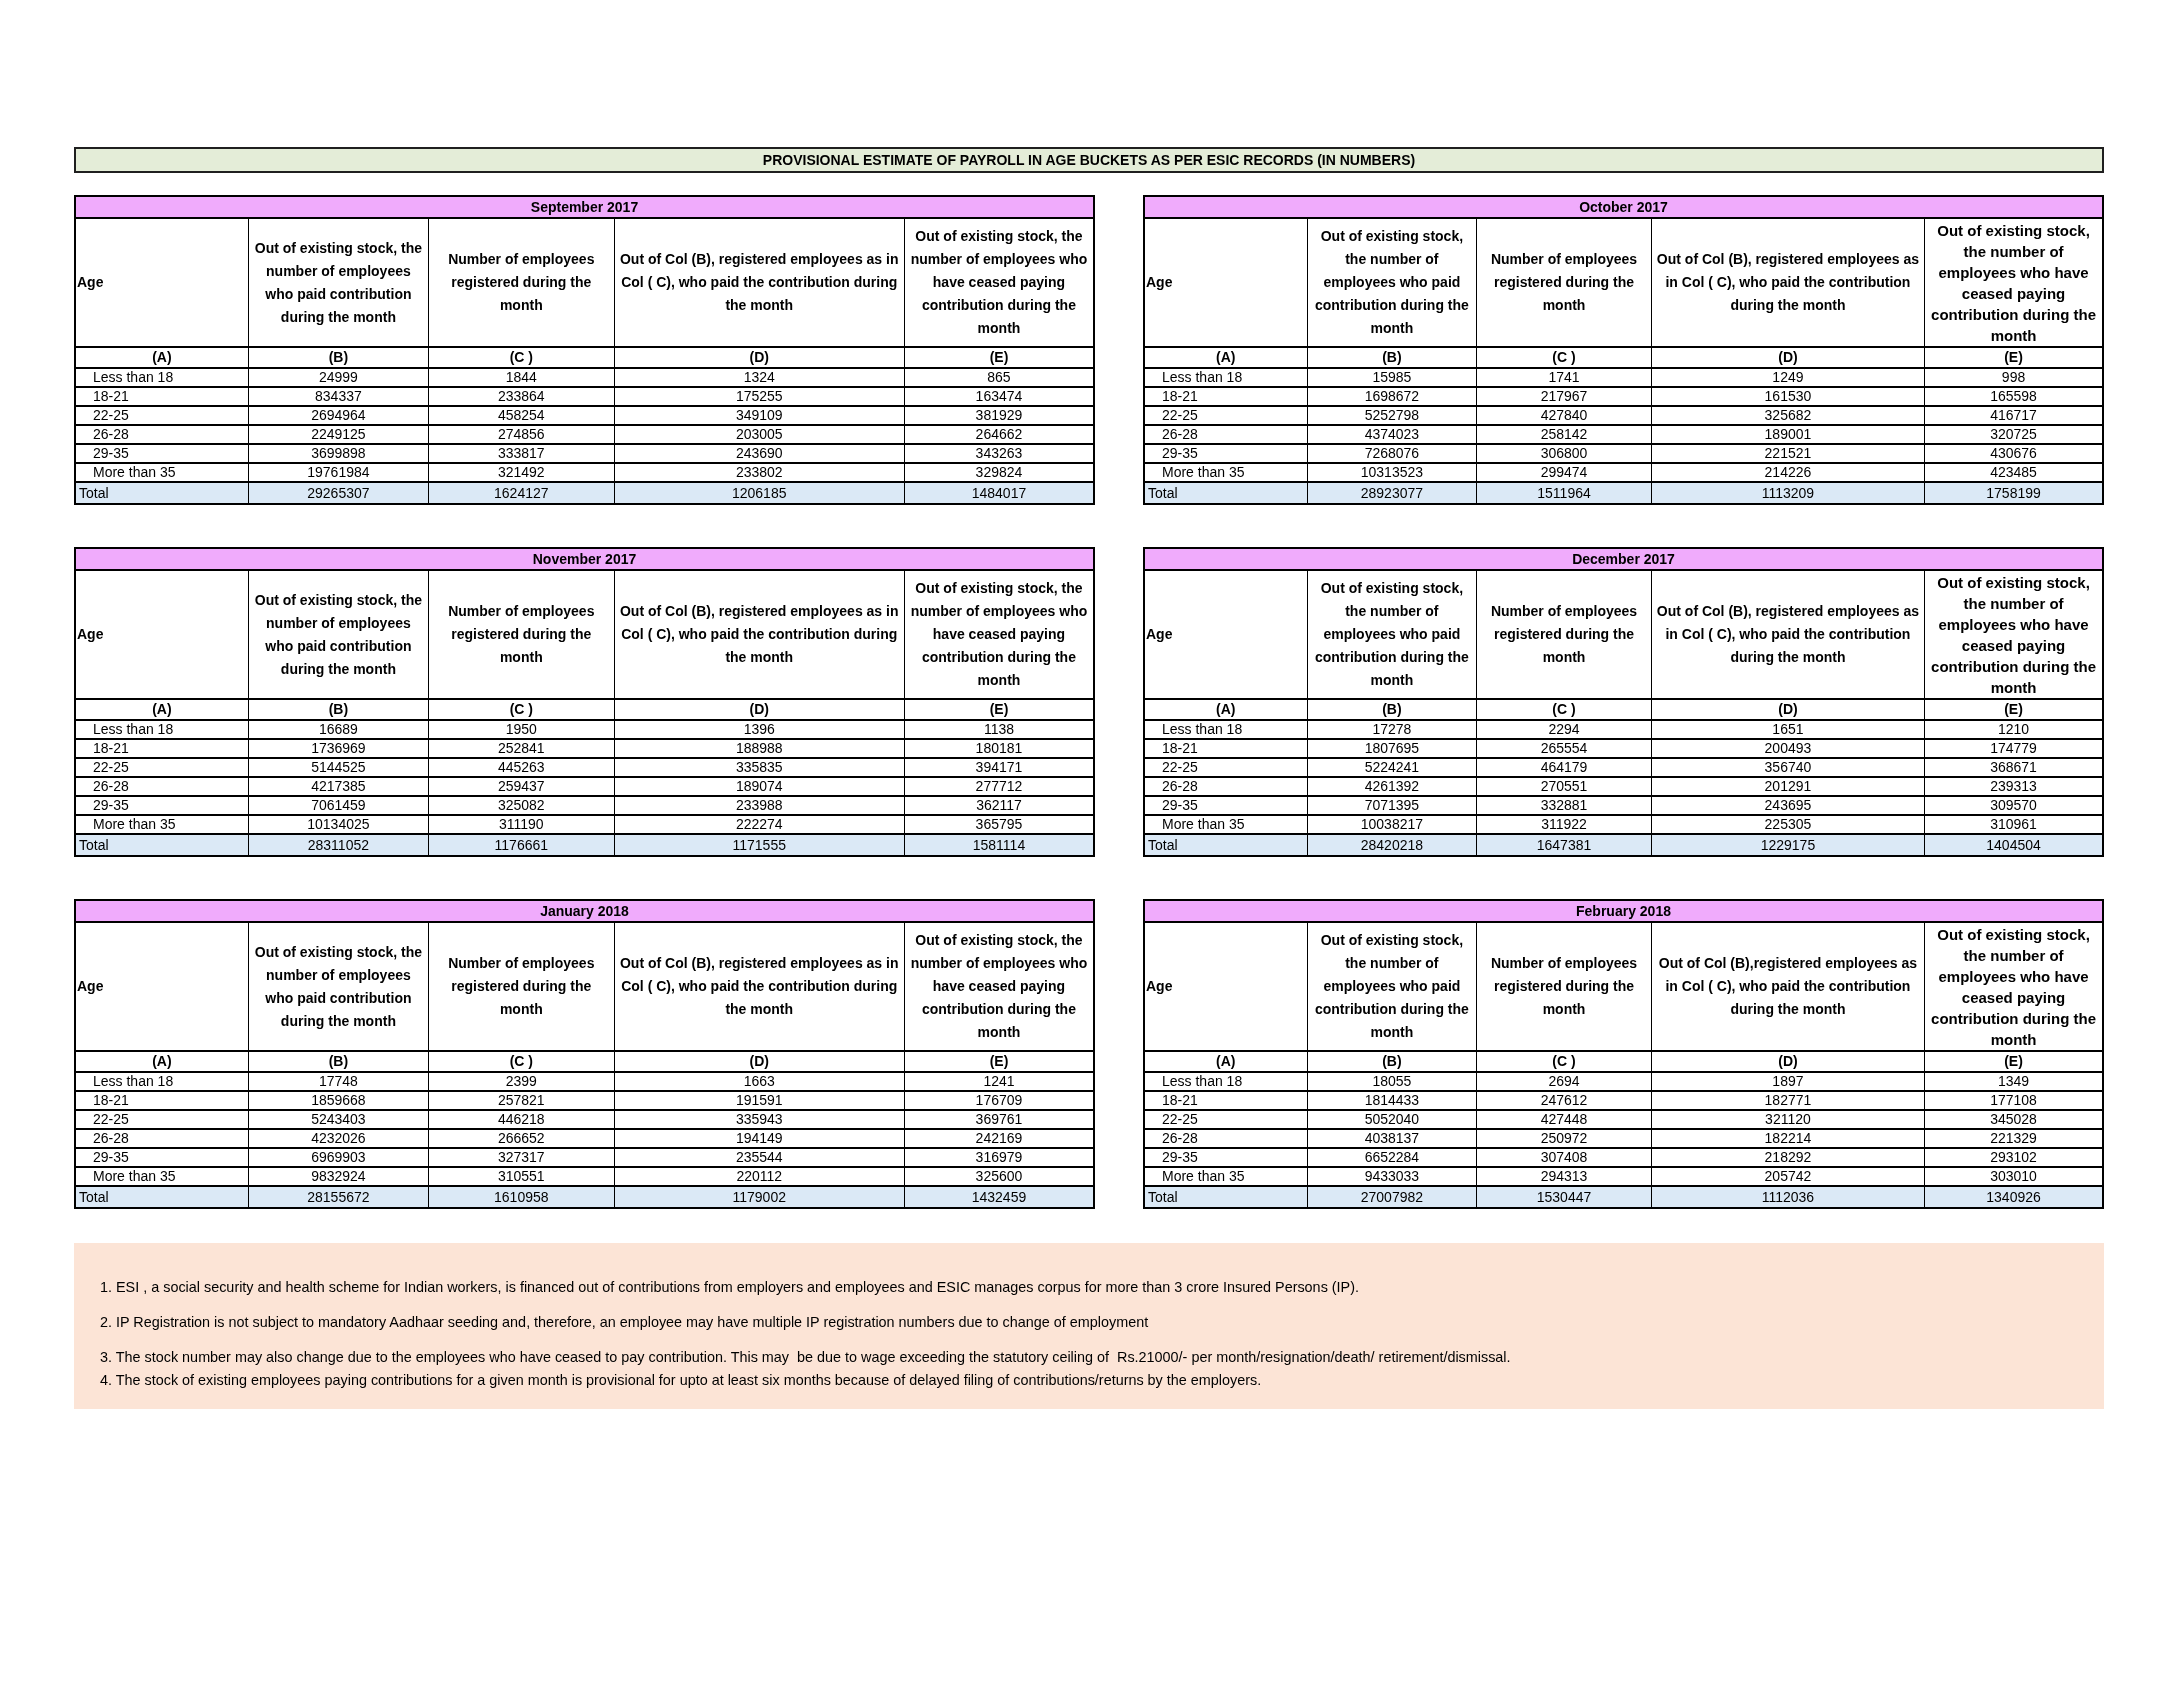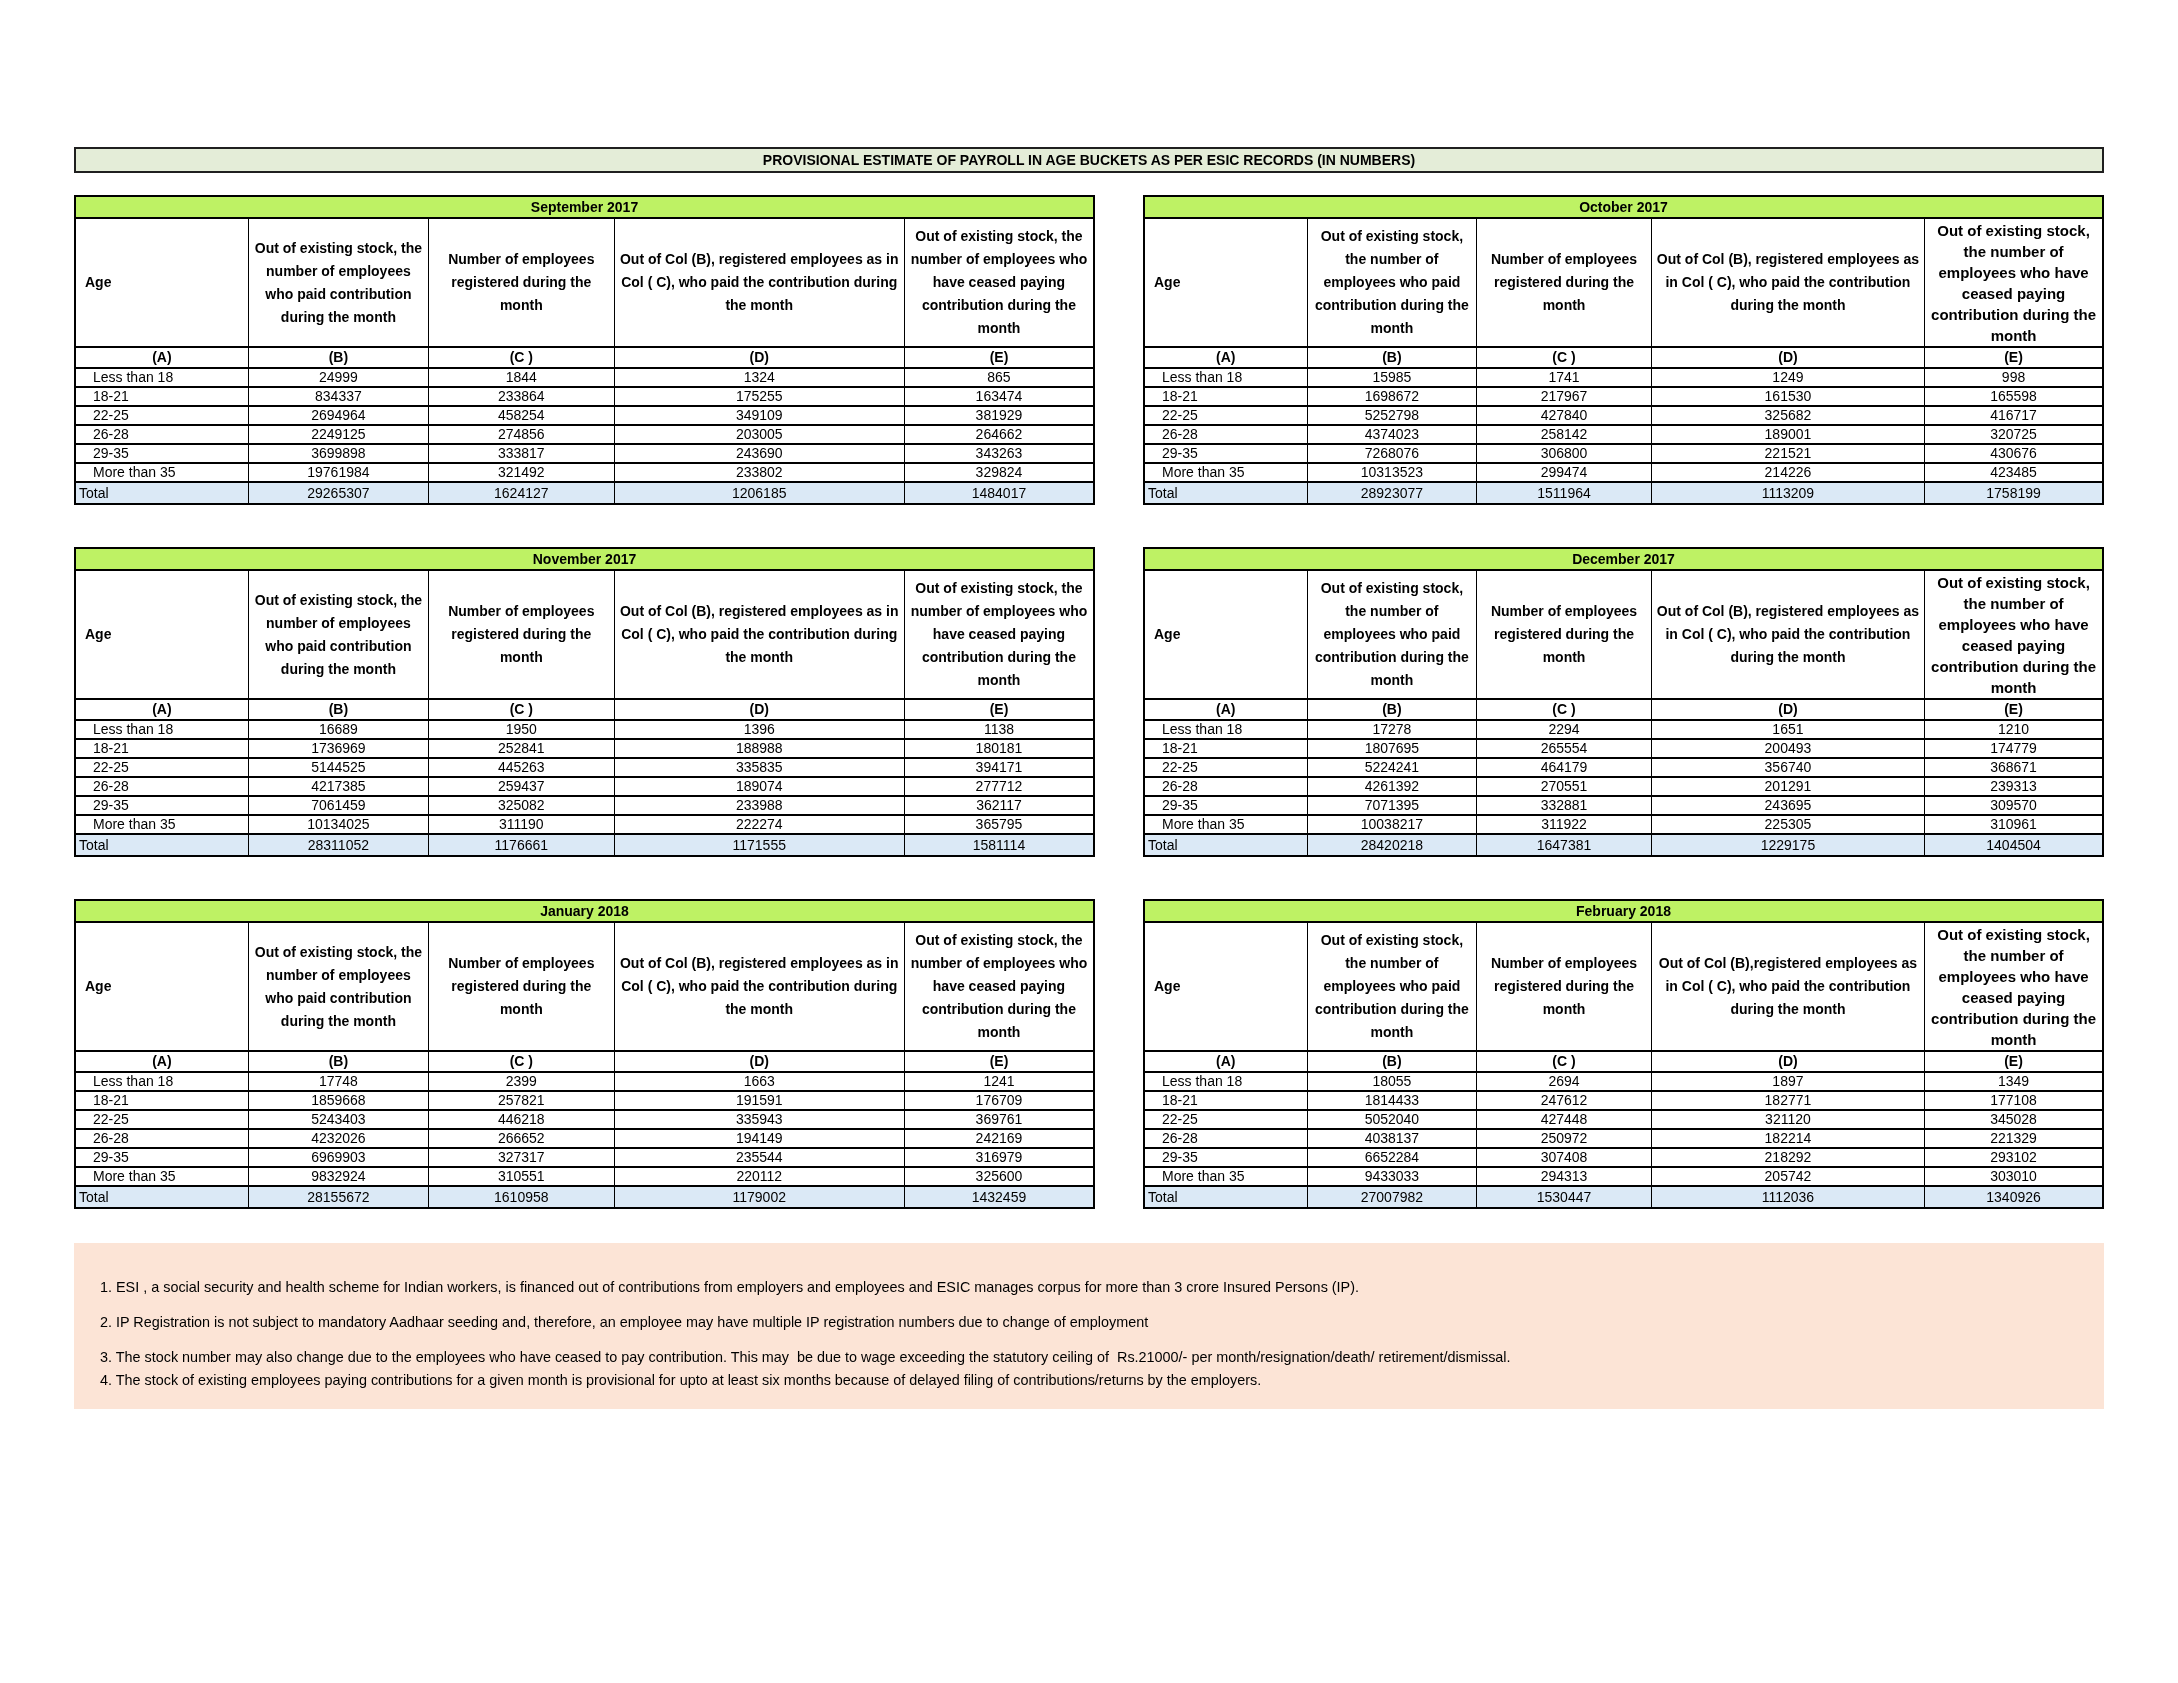--- a/index.html
+++ b/index.html
@@ -34,39 +34,39 @@
     border:2px solid #000;
   }
   .month-table th,.month-table td{
     border-left:1px solid #000;
     border-top:2px solid #000;
     padding:0;
     font-size:14px;
   }
   .month-table th:first-child,.month-table td:first-child{border-left:none;}
   th.month{
-    background:#bef264;
+    background:#f0abfc;
     height:20px;line-height:20px;
     font-weight:bold;font-size:14px;text-align:center;
   }
   tr.colheads th{
     height:127px;
     vertical-align:middle;
     text-align:center;
     font-weight:bold;
   }
   tr.colheads th .hwrap{
     max-height:125px;overflow:hidden;
     line-height:23px;font-size:14px;
     padding:0 2px;
   }
   tr.colheads th.age-h{
     text-align:left;
   }
-  tr.colheads th.age-h .hwrap{padding-left:9px;}
+  tr.colheads th.age-h .hwrap{padding-left:1px;}
   tr.letters th{
     height:19px;line-height:19px;
     font-weight:bold;text-align:center;font-size:14px;
   }
   tbody td{
     height:17px;line-height:17px;
     text-align:center;
     font-weight:normal;
   }
   tbody td.age{

